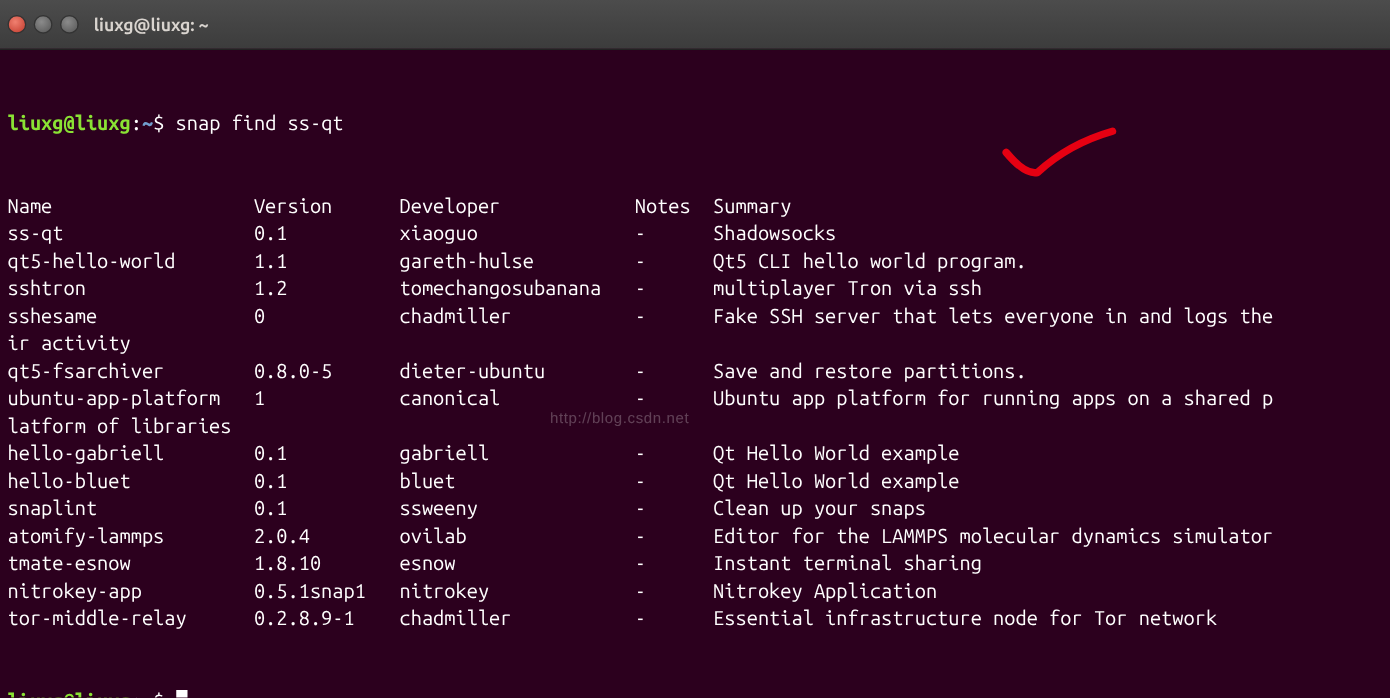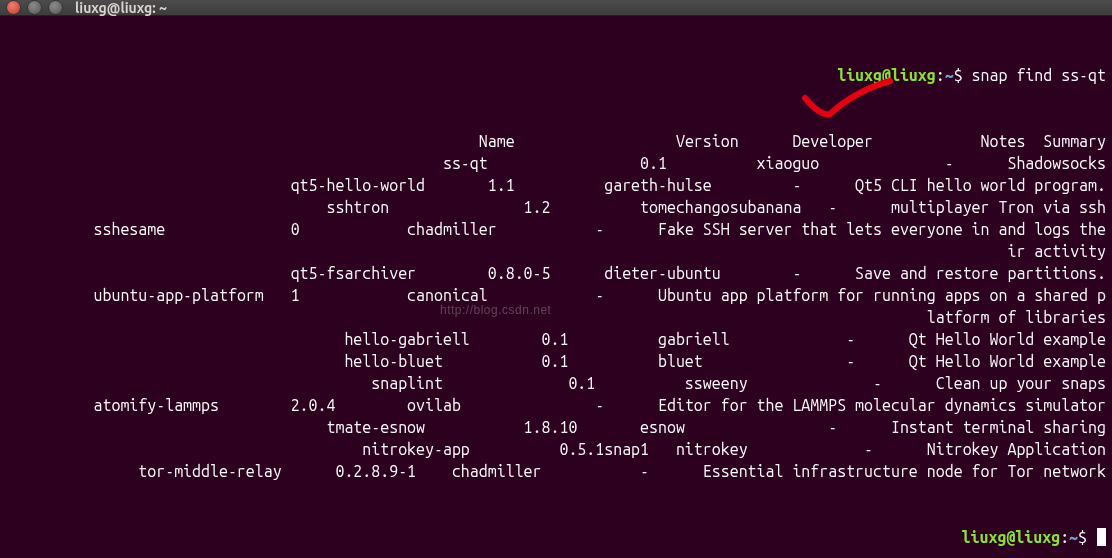--- a/index.html
+++ b/index.html
@@ -7,21 +7,21 @@
     background: #2c001e;
     font-family: "Ubuntu Mono", "DejaVu Sans Mono", monospace;
     font-size: 16px;
     line-height: 22px;
     color: #ffffff;
     width: 1112px;
     height: 558px;
     overflow: hidden;
   }
   .titlebar {
-    height: 16px;
+    height: 40px;
     background: linear-gradient(to bottom, #4c4c4c, #3c3c3c);
     display: flex;
     align-items: center;
     padding: 0 6px;
     gap: 6px;
     border-bottom: 1px solid #222;
   }
   .win-btn {
     width: 15px; height: 15px; border-radius: 50%;
     background: radial-gradient(circle at 40% 35%, #8b8b8b, #555);
@@ -37,21 +37,21 @@
   }
   .term {
     padding: 4px 6px;
     position: relative;
     white-space: pre;
   }
   .prompt-user { color: #8ae234; font-weight: bold; }
   .prompt-path { color: #729fcf; font-weight: bold; }
   .prompt-sep  { color: #ffffff; }
   .cmd { color: #ffffff; }
-  .line { display: block; text-align: right; }
+  .line { display: block; }
   .cursor {
     display: inline-block;
     width: 9px; height: 18px;
     background: #ffffff;
     vertical-align: text-bottom;
     margin-left: 1px;
   }
   .watermark {
     position: absolute;
     top: 283px;

